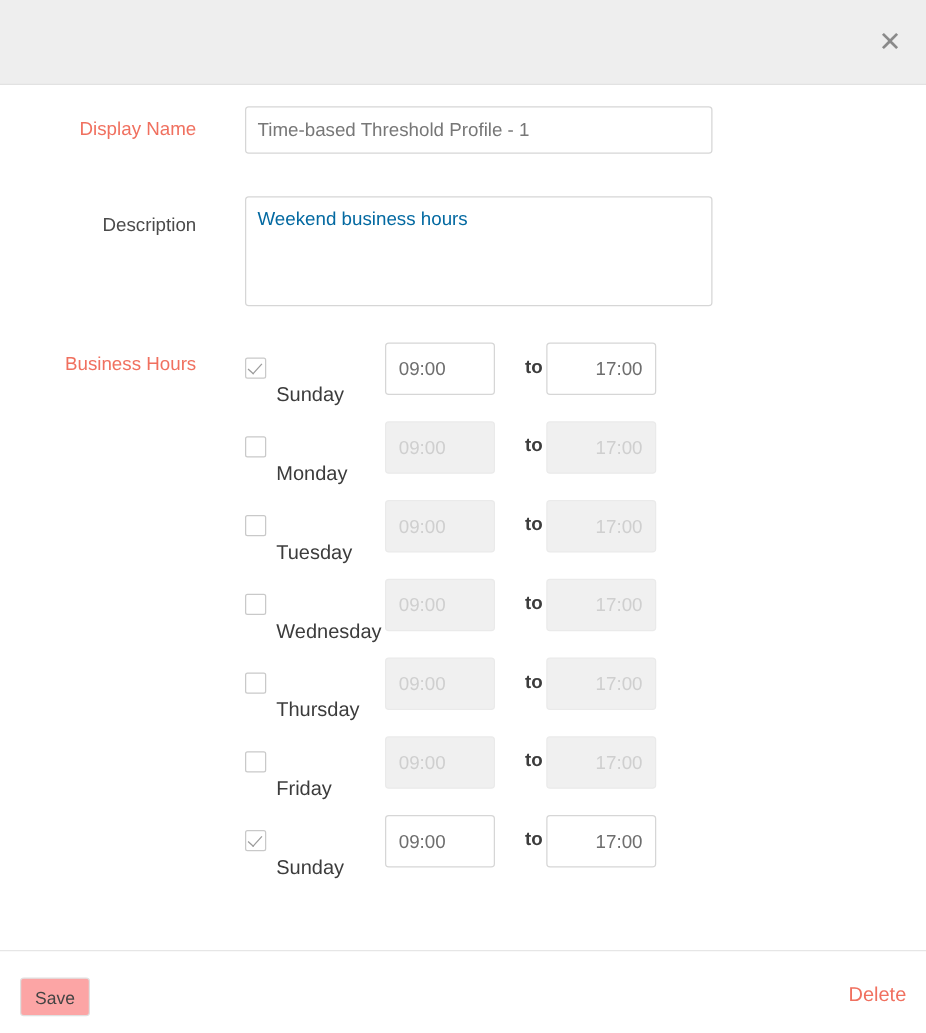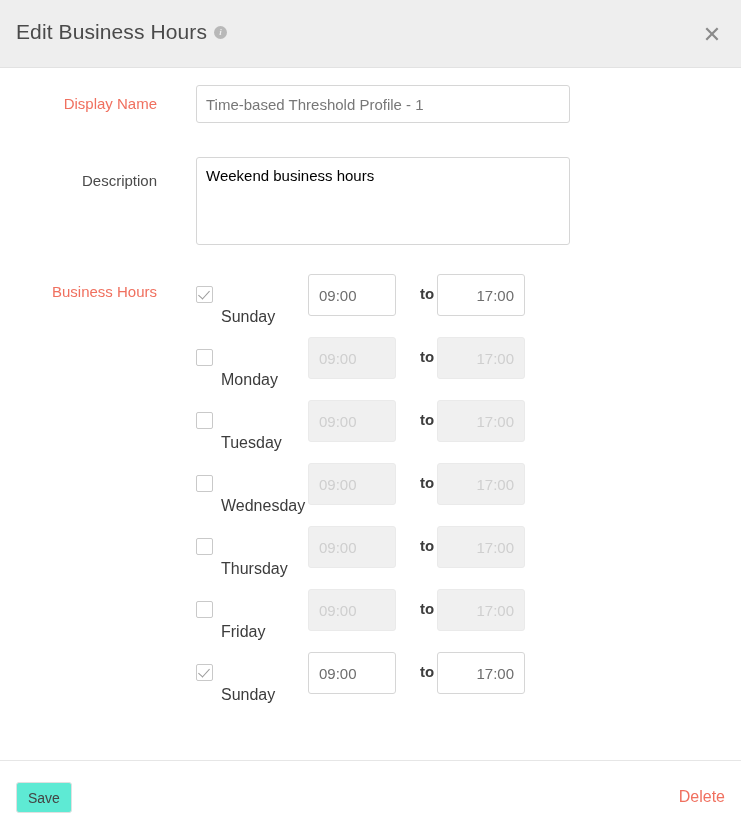--- a/index.html
+++ b/index.html
@@ -121,21 +121,21 @@
     position: absolute;
     left: 196px;
     width: 374px;
     height: 88px;
     box-sizing: border-box;
     border: 1px solid #d6d6d6;
     border-radius: 3px;
     background: #ffffff;
     font-family: "Liberation Sans", sans-serif;
     font-size: 15px;
-    color: #000000;
+    color: #0369a1;
     padding: 8px 9px;
     resize: none;
     outline: none;
     line-height: 1.3;
   }
 
   
   .day-row {
     position: absolute;
     left: 196px;
@@ -217,21 +217,21 @@
     border-top: 1px solid #e6e6e6;
     box-sizing: border-box;
     background: #ffffff;
   }
   .save-button {
     position: absolute;
     left: 16px;
     top: 21px;
     min-width: 51px;
     height: 31px;
-    background: #5eead4;
+    background: #fca5a5;
     border: 1px solid #e0e0e0;
     border-radius: 3px;
     font-family: "Liberation Sans", sans-serif;
     font-size: 14px;
     color: #444444;
     cursor: pointer;
     padding: 0 11px;
   }
   .delete-link {
     position: absolute;
@@ -241,23 +241,20 @@
     color: #f0705f;
     cursor: pointer;
     text-decoration: none;
     white-space: nowrap;
   }
 </style>
 </head>
 <body>
 
 <div class="dialog-header">
-  <div class="dialog-title">
-    <span>Edit Business Hours</span><span class="info-icon">i</span>
-  </div>
   <button class="close-button">✕</button>
 </div>
 
 <div class="dialog-body">
 
   <div class="form-row" style="top:27px;">
     <div class="form-label required">Display Name</div>
     <input class="text-input" style="top: -10px;" type="text" value="Time-based Threshold Profile - 1">
   </div>
 

